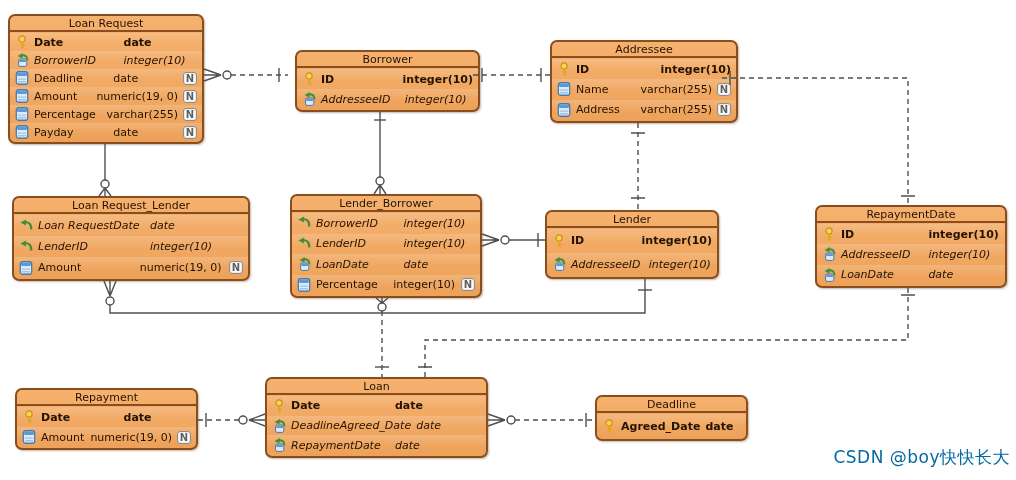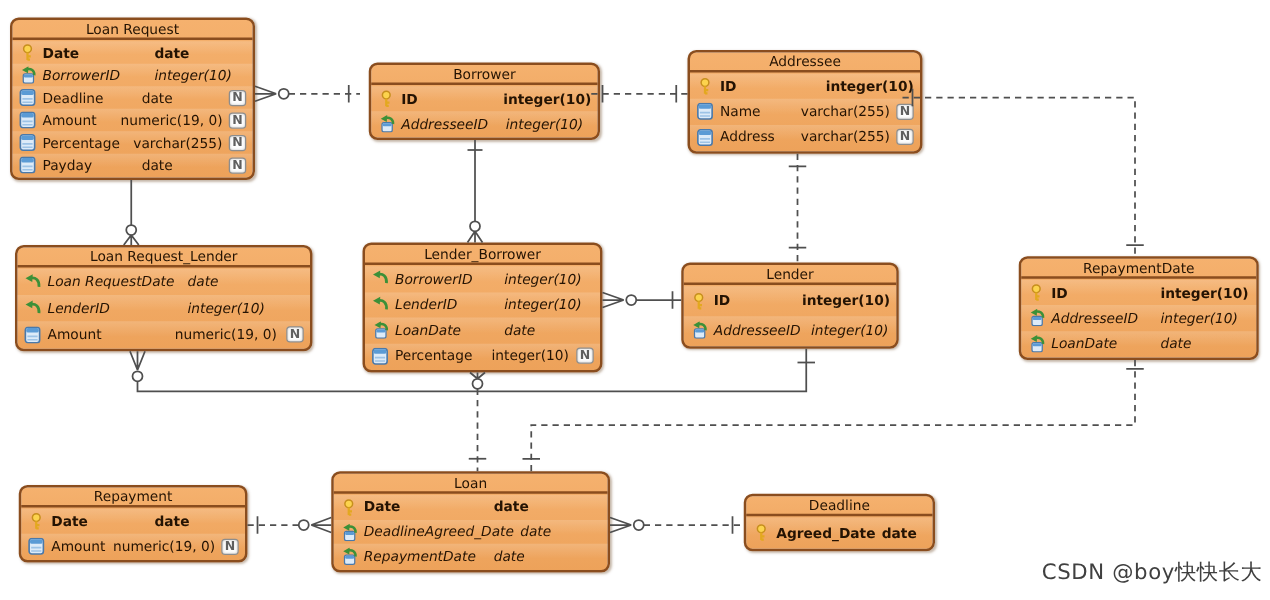--- a/index.html
+++ b/index.html
@@ -13,21 +13,21 @@
        background:linear-gradient(rgba(255,255,255,.17),rgba(255,255,255,0) 60%)}
   .nm{flex:1.15;font-size:11px;white-space:nowrap;overflow:visible}
   .tp{flex:1;font-size:11px;white-space:nowrap}
   .pk{font-weight:700}
   .fk{font-style:italic}
   .pkfk{font-weight:400;font-style:italic}
   .ic{flex:0 0 14px;width:14px;height:14px}
   .nb{flex:0 0 14px;height:13px;margin-left:auto;background:#fdfdfd;border:1px solid #8d8d8d;border-radius:3px;
       color:#5f5f5f;font-size:10px;font-weight:700;line-height:11px;text-align:center;box-shadow:inset 0 0 2px rgba(0,0,0,.25)}
   .wires{position:absolute;left:0;top:0;z-index:2;pointer-events:none}
-  .wm{position:absolute;right:6px;top:446px;font-size:17px;color:#404040;z-index:3;letter-spacing:.5px}
+  .wm{position:absolute;right:6px;top:446px;font-size:17px;color:#0369a1;z-index:3;letter-spacing:.5px}
   .defs{position:absolute;width:0;height:0;overflow:hidden}
 </style>
 </head>
 <body>
 
 <svg class="defs" aria-hidden="true">
   <symbol id="i-pk" viewBox="0 0 12 14">
     <circle cx="6" cy="4" r="3.1" fill="#fcd34d" stroke="#c78f1d" stroke-width="1.2"></circle>
     <path d="M6 7 L6 13 M6 10 L8.6 10 M6 12.6 L8 12.6" stroke="#e3a81f" stroke-width="1.8" fill="none"></path>
   </symbol>

